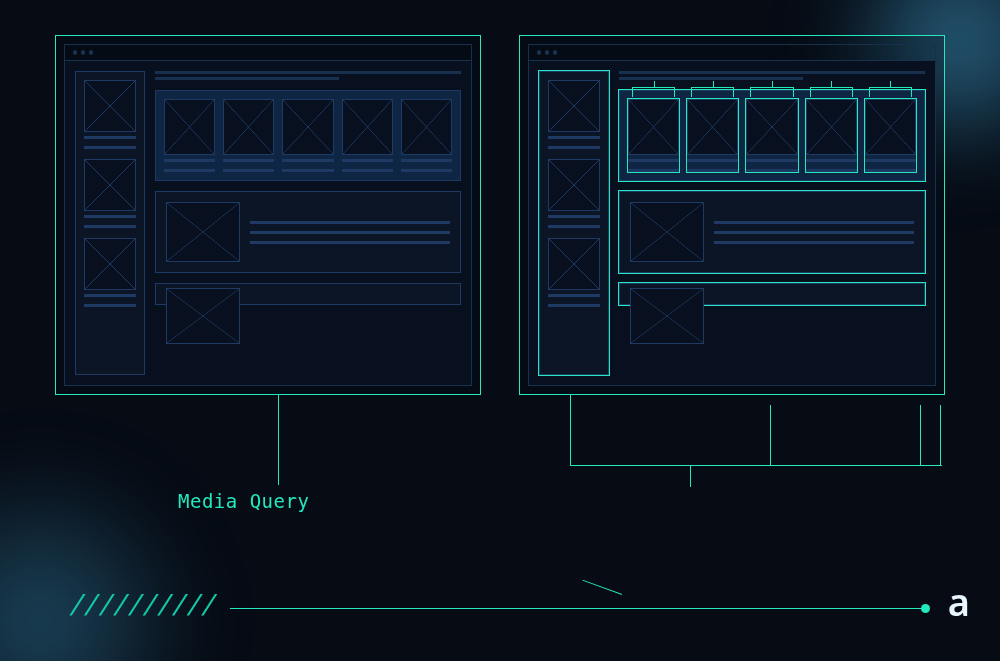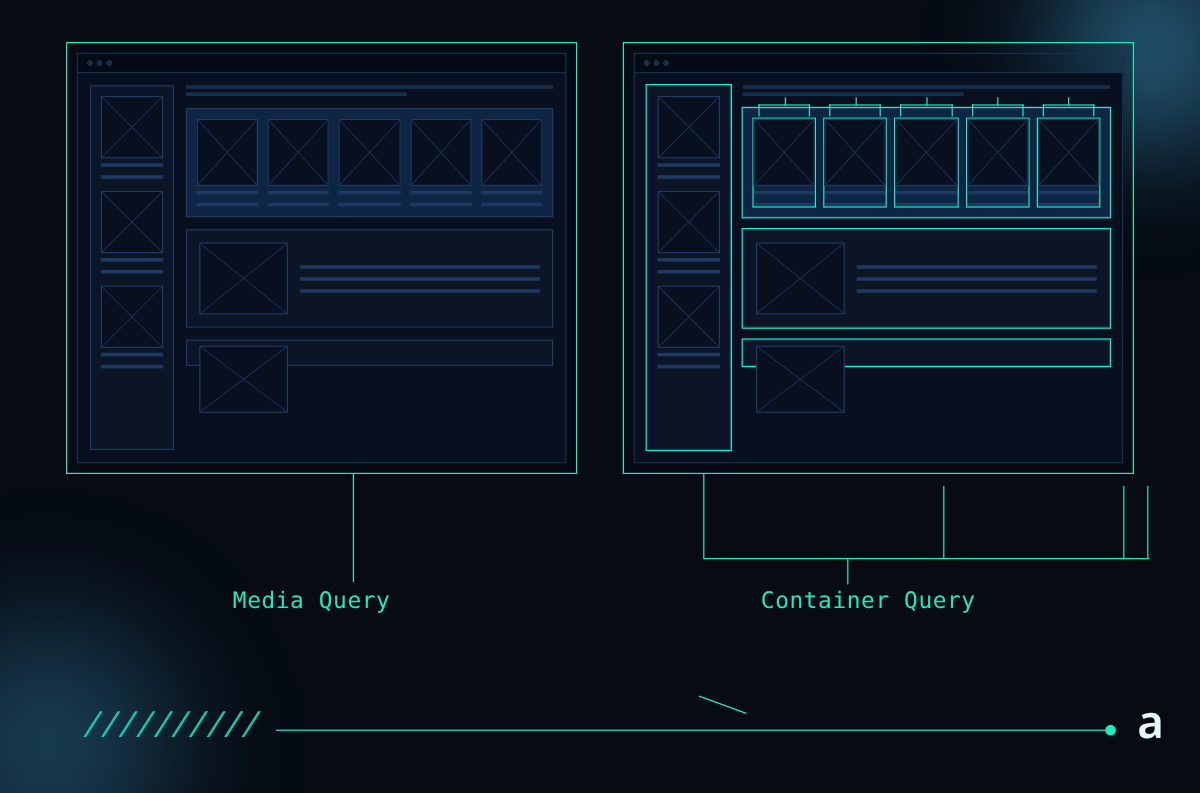--- a/index.html
+++ b/index.html
@@ -104,21 +104,21 @@
   .cq .card-anchor {
     position:absolute; border-top:1px solid var(--accent); border-left:1px solid var(--accent);
     border-right:1px solid var(--accent); height:10px; top:-12px; left:4px; right:4px;
   }
   .cq .card-anchor::before{
     content:""; position:absolute; left:50%; top:-7px; width:1px; height:7px; background:var(--accent);
   }
   .cq .card    { position:relative; }
 
   
-  .callouts { position:absolute; left:16px; right:0; top:395px; height:150px; pointer-events:none;text-align:center; }
+  .callouts { position:absolute; left:0; right:0; top:395px; height:150px; pointer-events:none;text-align:center; }
   .label    { position:absolute; color:var(--accent); font-size:19px; letter-spacing:.5px;
               pointer-events:auto; white-space:nowrap; }
   .mq-label { left:178px; top:95px; }
   .cq-label { left:618px; top:95px; }
 
   .line-v   { position:absolute; width:1px; background:var(--accent); }
   .line-h   { position:absolute; height:1px; background:var(--accent); }
 
   
   .mq-v     { left:278px; top:0; height:90px; }
@@ -315,21 +315,20 @@
   <div class="line-v mq-v"></div>
 
   <div class="line-v cq-v1"></div>
   <div class="line-v cq-v2"></div>
   <div class="line-v cq-v3"></div>
   <div class="line-v cq-v4"></div>
   <div class="line-h cq-h"></div>
   <div class="line-v cq-drop"></div>
 
   <div class="label mq-label">Media Query</div>
-  <div class="label cq-label">Container Query</div>
 </div>
 
 <div class="footer">
   <div class="slashes">//////////</div>
   <div class="rule"></div>
   <div class="dot"></div>
   <div class="brand">a</div>
 </div>
 
 </body></html>

